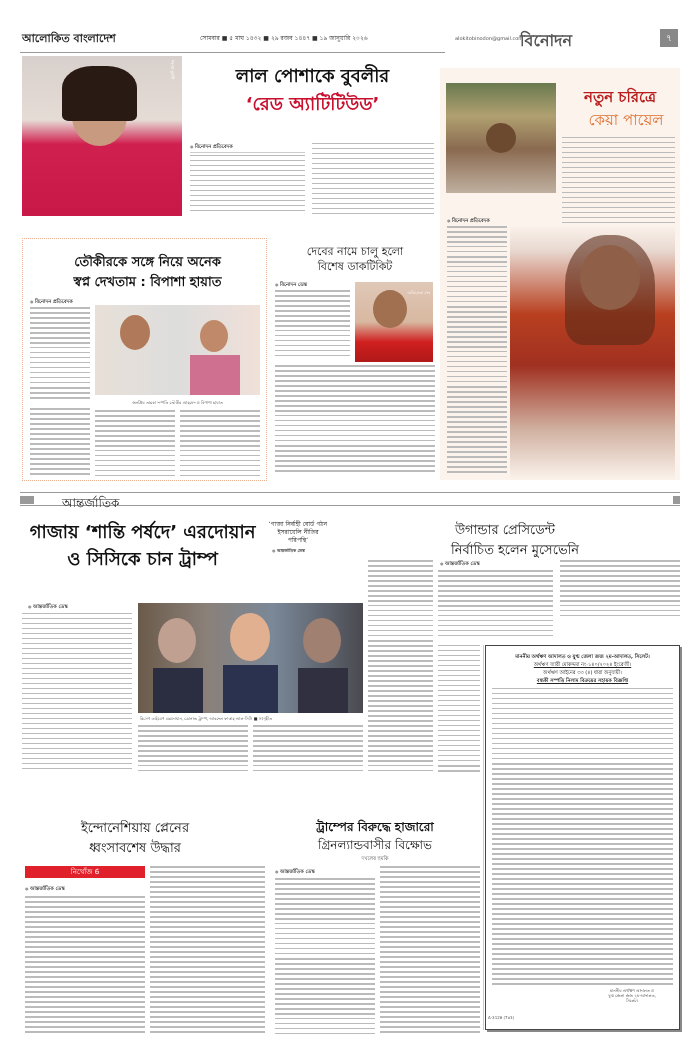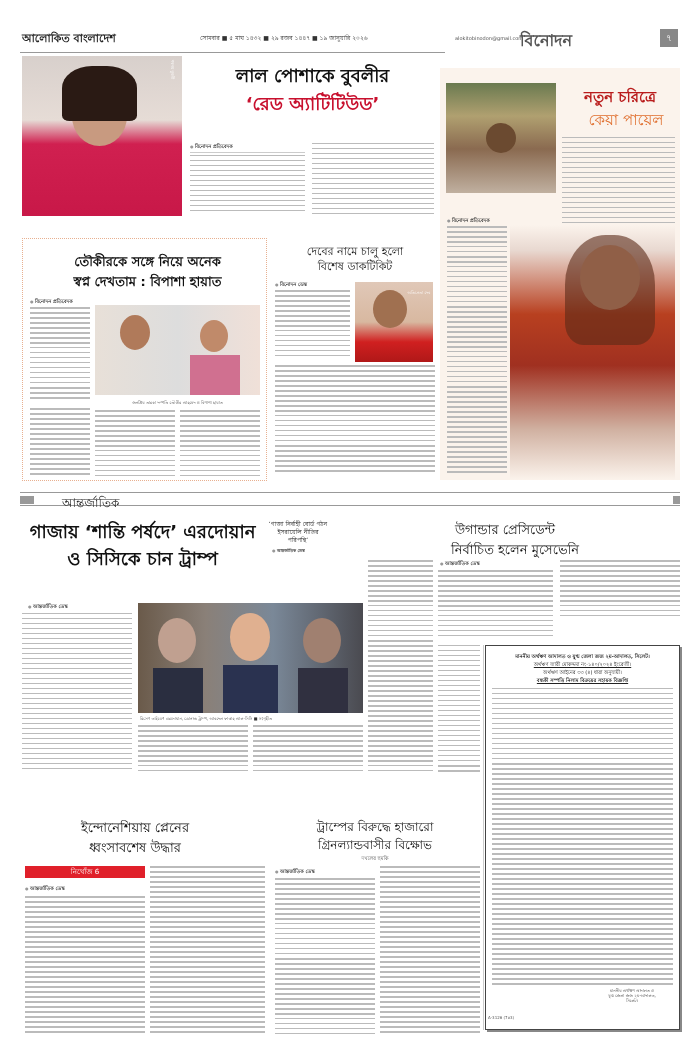--- a/index.html
+++ b/index.html
@@ -125,21 +125,21 @@
 <div class="abs txt txtlines" style="left:438px;top:645px;width:42px;height:130px"></div>
 <div class="abs vline" style="left:483px;top:645px;height:385px"></div>
 
 <div class="abs headline" style="left:40px;top:818px;width:190px;font-size:13px;font-weight:normal">ইন্দোনেশিয়ায় প্লেনের</div>
 <div class="abs headline" style="left:40px;top:838px;width:190px;font-size:13px;font-weight:normal">ধ্বংসাবশেষ উদ্ধার</div>
 <div class="abs" style="left:25px;top:866px;width:120px;height:12px;background:#e0202a;color:#fff;font-size:7px;text-align:center;line-height:12px">নিখোঁজ 6</div>
 <div class="abs byline" style="left:25px;top:885px">আন্তর্জাতিক ডেস্ক</div>
 <div class="abs txt txtlines" style="left:25px;top:896px;width:120px;height:140px"></div>
 <div class="abs txt txtlines" style="left:150px;top:866px;width:115px;height:170px"></div>
 
-<div class="abs headline" style="left:270px;top:818px;width:210px;font-size:12px;font-weight:normal">ট্রাম্পের বিরুদ্ধে হাজারো</div>
+<div class="abs headline" style="left:270px;top:818px;width:210px;font-size:12px;font-weight:bold">ট্রাম্পের বিরুদ্ধে হাজারো</div>
 <div class="abs headline" style="left:270px;top:836px;width:210px;font-size:12px;font-weight:normal">গ্রিনল্যান্ডবাসীর বিক্ষোভ</div>
 <div class="abs" style="left:270px;top:855px;width:210px;font-size:5px;text-align:center;color:#555">দখলের হুমকি</div>
 <div class="abs byline" style="left:275px;top:868px">আন্তর্জাতিক ডেস্ক</div>
 <div class="abs txt txtlines" style="left:275px;top:878px;width:100px;height:158px"></div>
 <div class="abs txt txtlines" style="left:380px;top:866px;width:100px;height:170px"></div>
 
 <div class="abs notice">
   <div class="ntitle b" style="text-decoration:none">মাননীয় অর্থঋণ আদালত ও যুগ্ম জেলা জজ ২য়-আদালত, সিলেট।</div>
   <div class="ntitle u">অর্থঋণ জারী মোকদ্দমা নং-১৪০/২০২৪ ইংরেজী।</div>
   <div class="ntitle">অর্থঋণ আইনের ৩৩ (৪) ধারা অনুযায়ী।</div>

